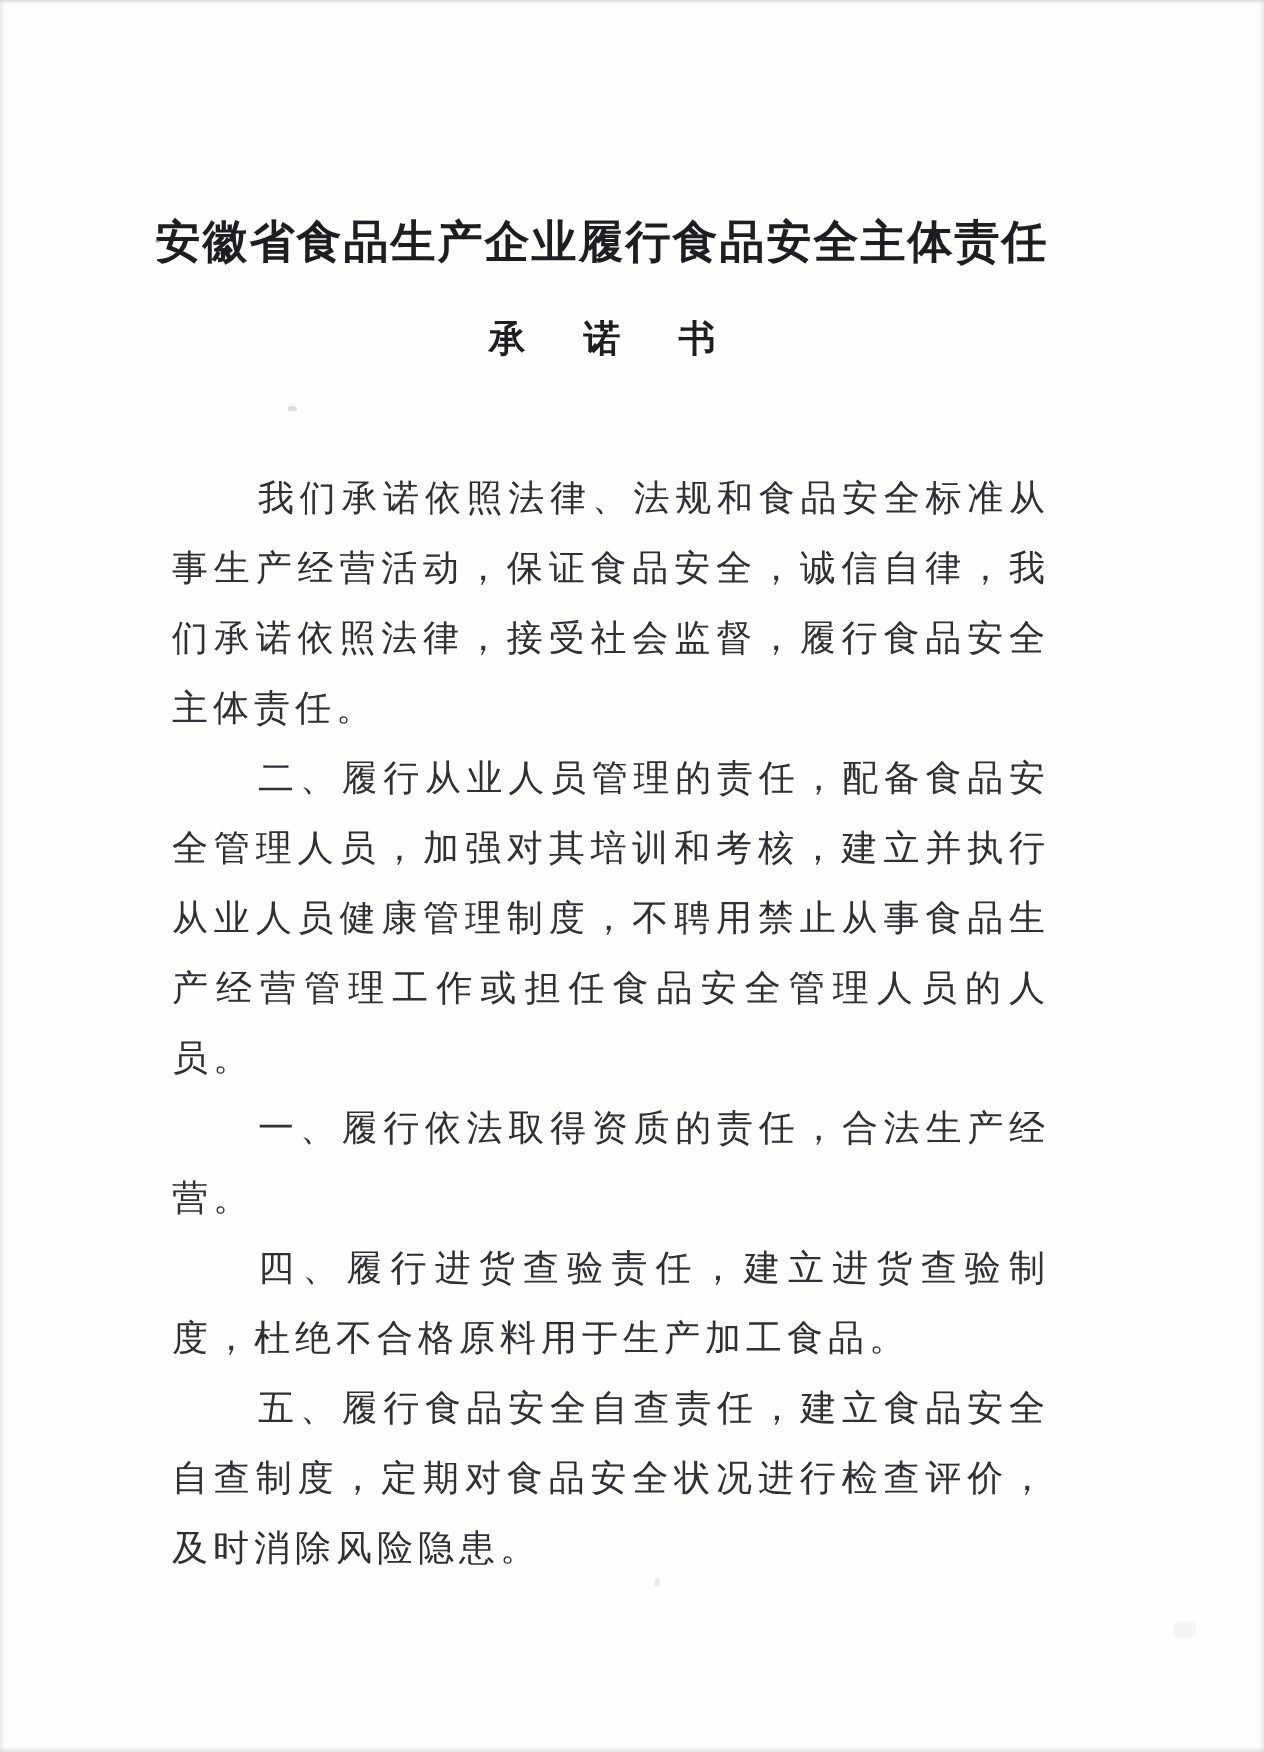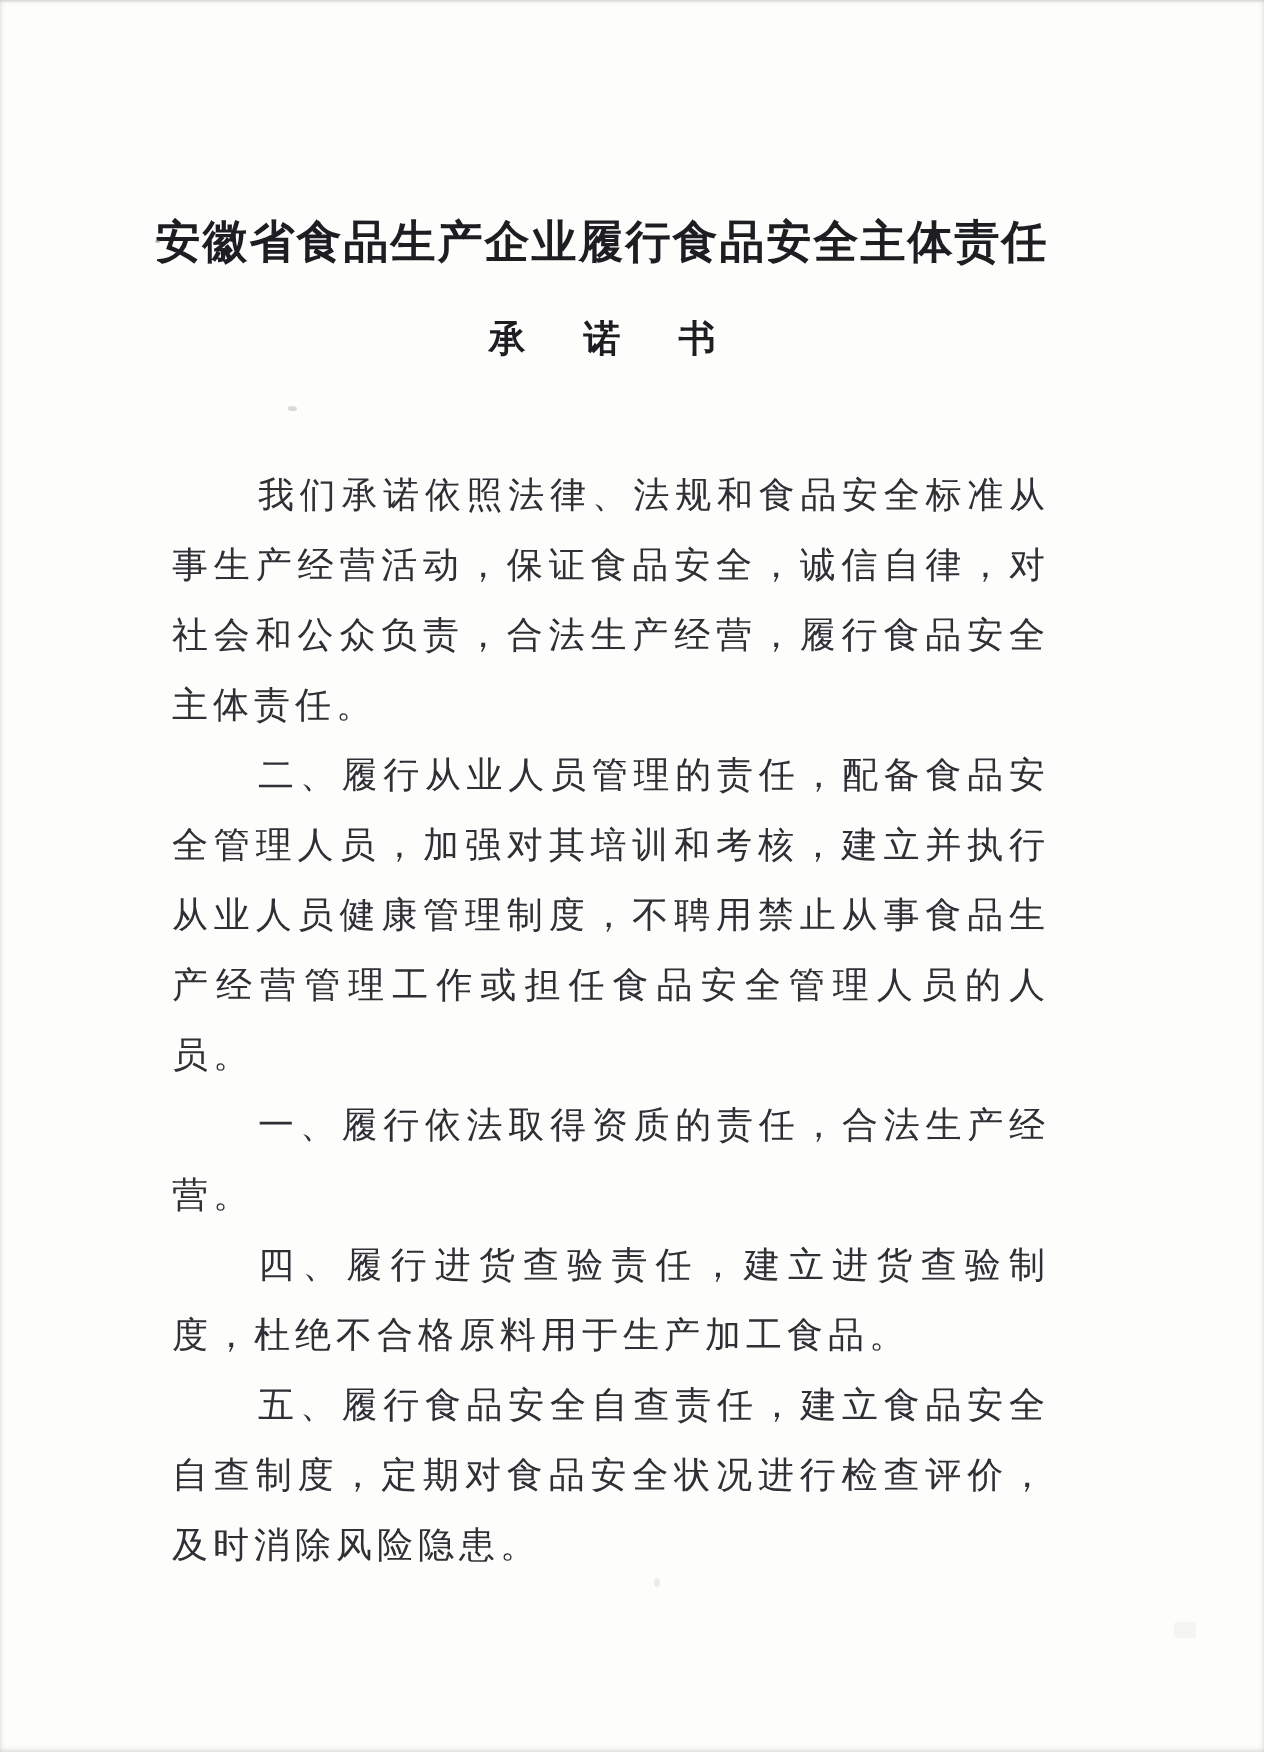--- a/index.html
+++ b/index.html
@@ -8,21 +8,21 @@
     background: #e8e8e8;
   }
   .scan-page {
     position: relative;
     width: 1264px;
     height: 1752px;
     margin: 0 auto;
     background: #fdfdfc;
     box-shadow: inset 0 0 6px rgba(0,0,0,0.10), inset 0 -2px 4px rgba(0,0,0,0.08);
     overflow: hidden;
-    font-family: Liberation Mono, monospace;
+    font-family: Liberation Sans, sans-serif;
     color: #2f2f35;
   }
   .title-block {
     position: absolute;
     top: 212px;
     left: 32px;
     width: 1140px;
     text-align: center;
   }
   .doc-title {
@@ -81,21 +81,21 @@
 
 <div class="scan-page">
   <div class="edge-shade"></div>
 
   <div class="title-block">
     <h1 class="doc-title">安徽省食品生产企业履行食品安全主体责任</h1>
     <h2 class="doc-subtitle">承诺书</h2>
   </div>
 
   <div class="doc-body">
-    <p>我们承诺依照法律、法规和食品安全标准从事生产经营活动，保证食品安全，诚信自律，对社会和公众负责，合法生产经营，履行食品安全主体责任。</p>
+    <p>我们承诺依照法律、法规和食品安全标准从事生产经营活动，保证食品安全，诚信自律，我们承诺依照法律，接受社会监督，履行食品安全主体责任。</p>
     <p>二、履行从业人员管理的责任，配备食品安全管理人员，加强对其培训和考核，建立并执行从业人员健康管理制度，不聘用禁止从事食品生产经营管理工作或担任食品安全管理人员的人员。</p>
     <p>一、履行依法取得资质的责任，合法生产经营。</p>
     <p>四、履行进货查验责任，建立进货查验制度，杜绝不合格原料用于生产加工食品。</p>
     <p>五、履行食品安全自查责任，建立食品安全自查制度，定期对食品安全状况进行检查评价，及时消除风险隐患。</p>
 
   </div>
 
   <div class="artifact a1"></div>
   <div class="artifact a2"></div>
   <div class="artifact a3"></div>

